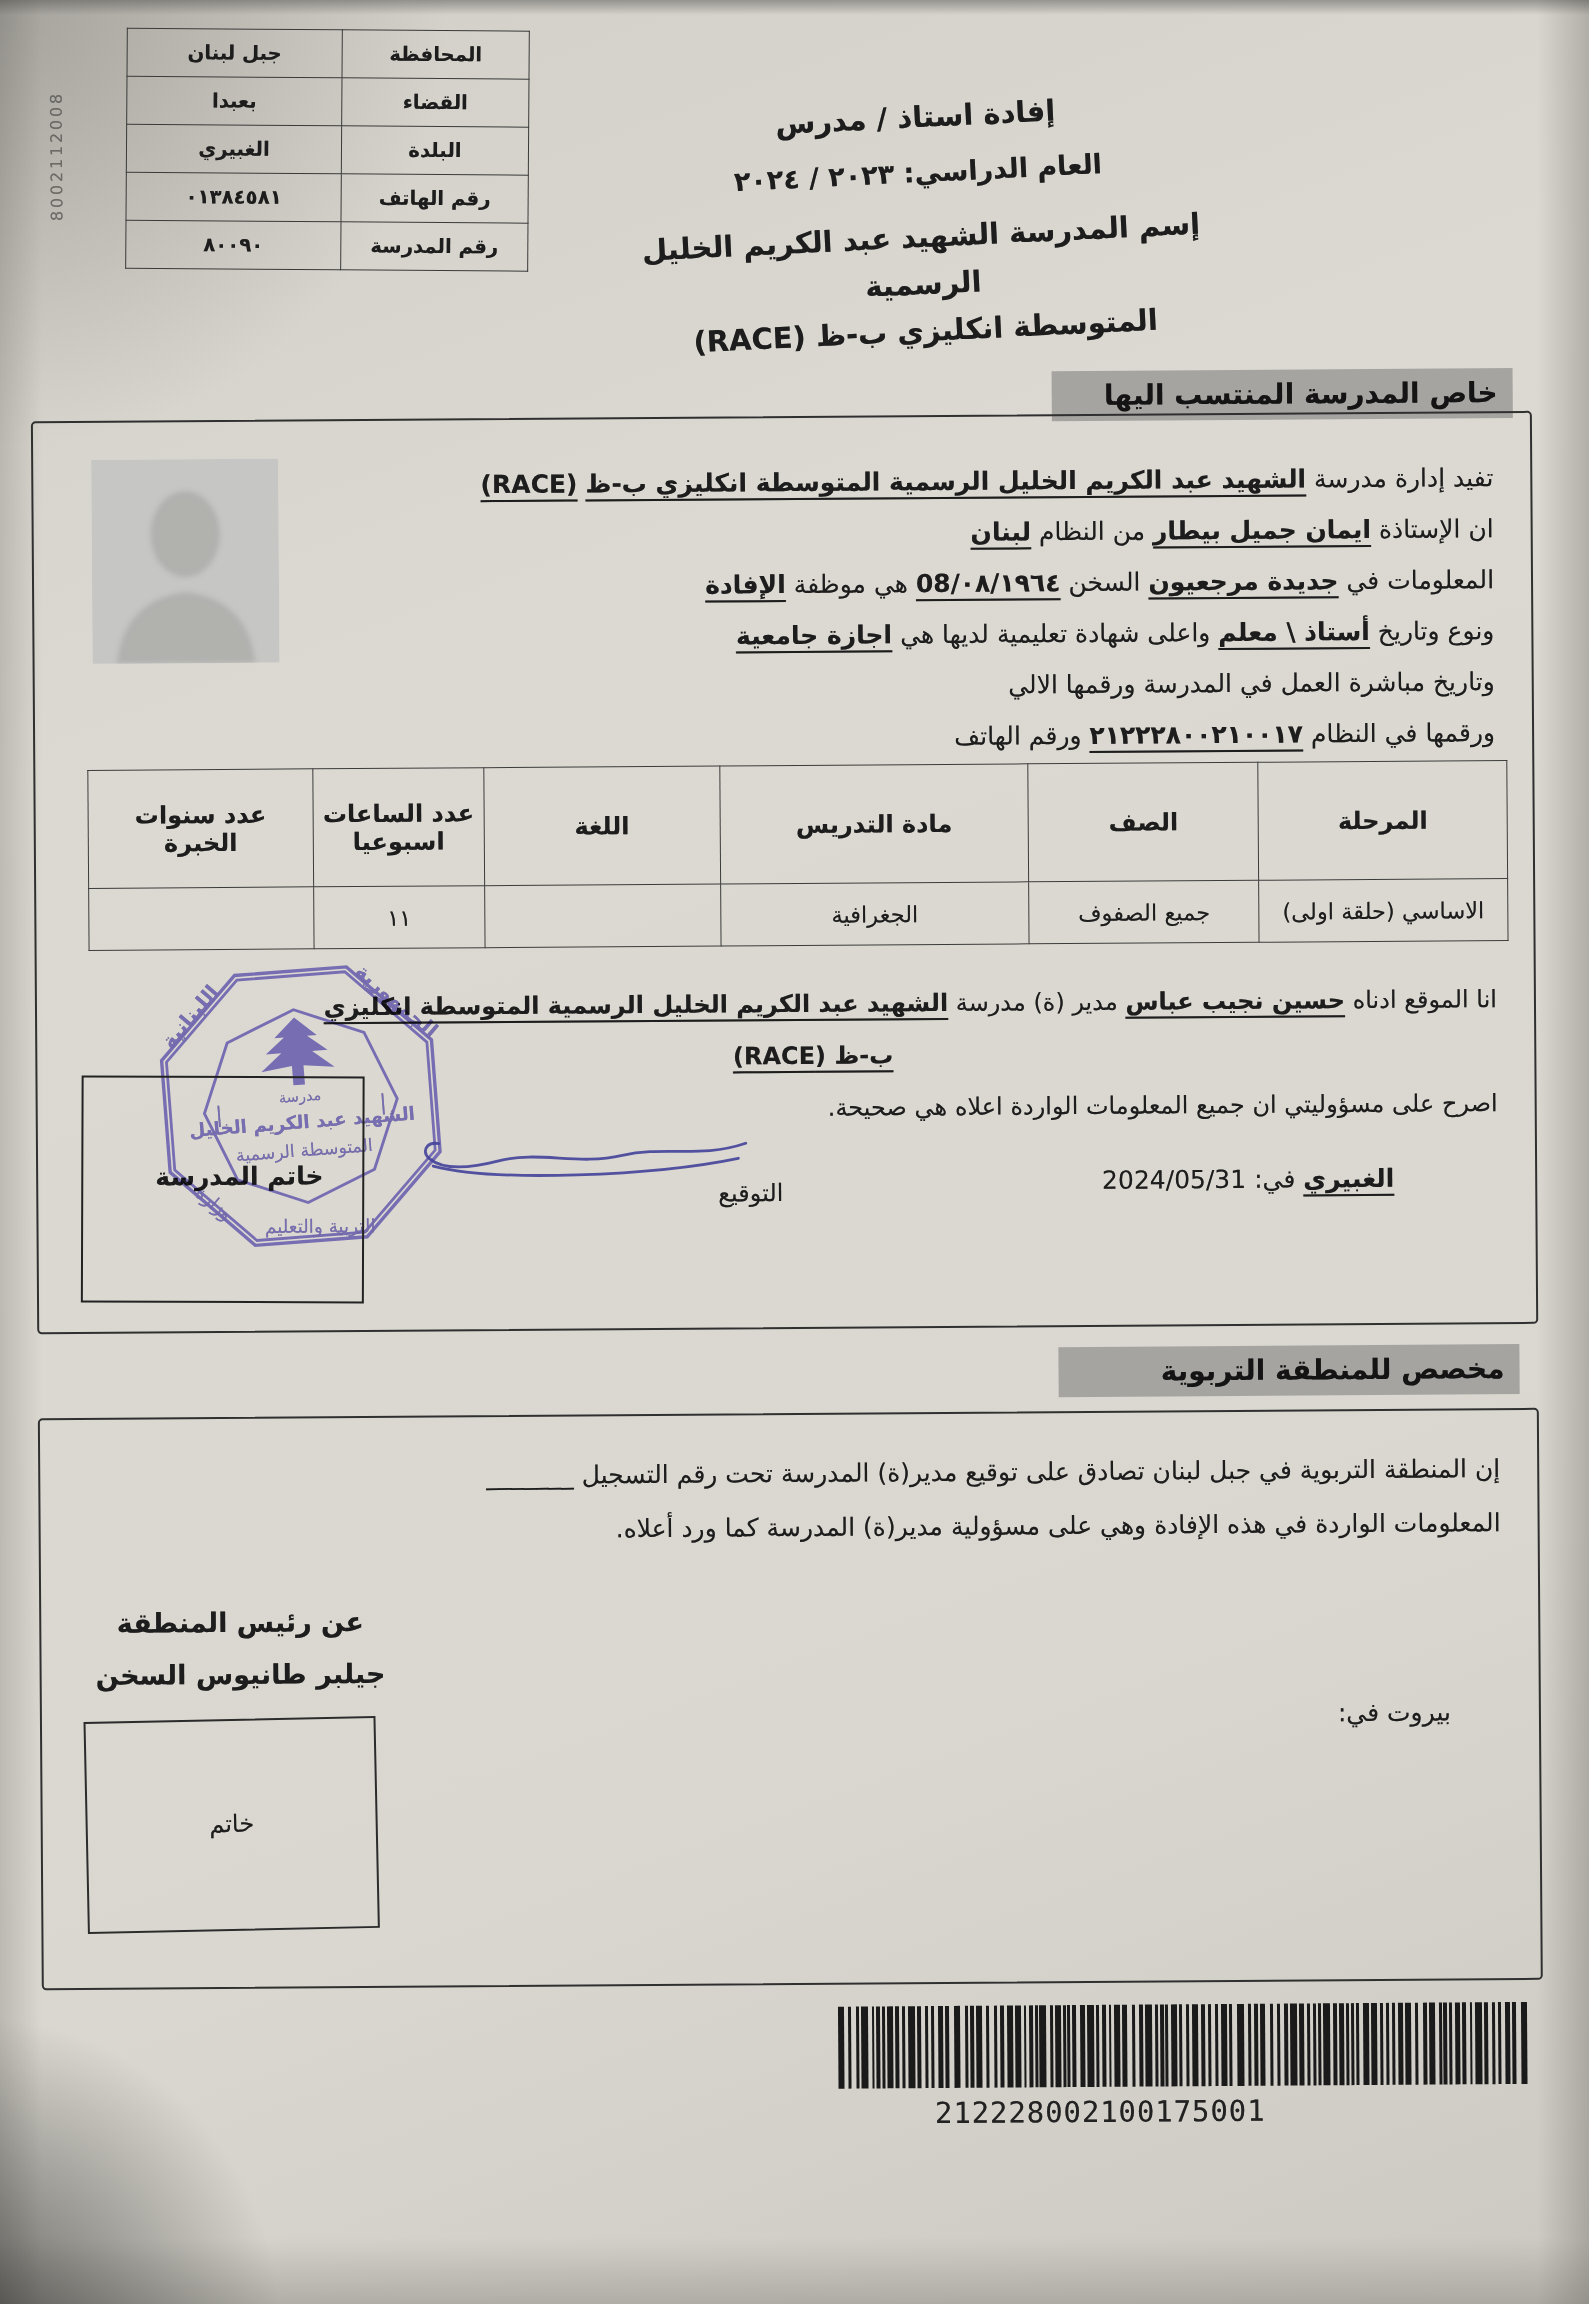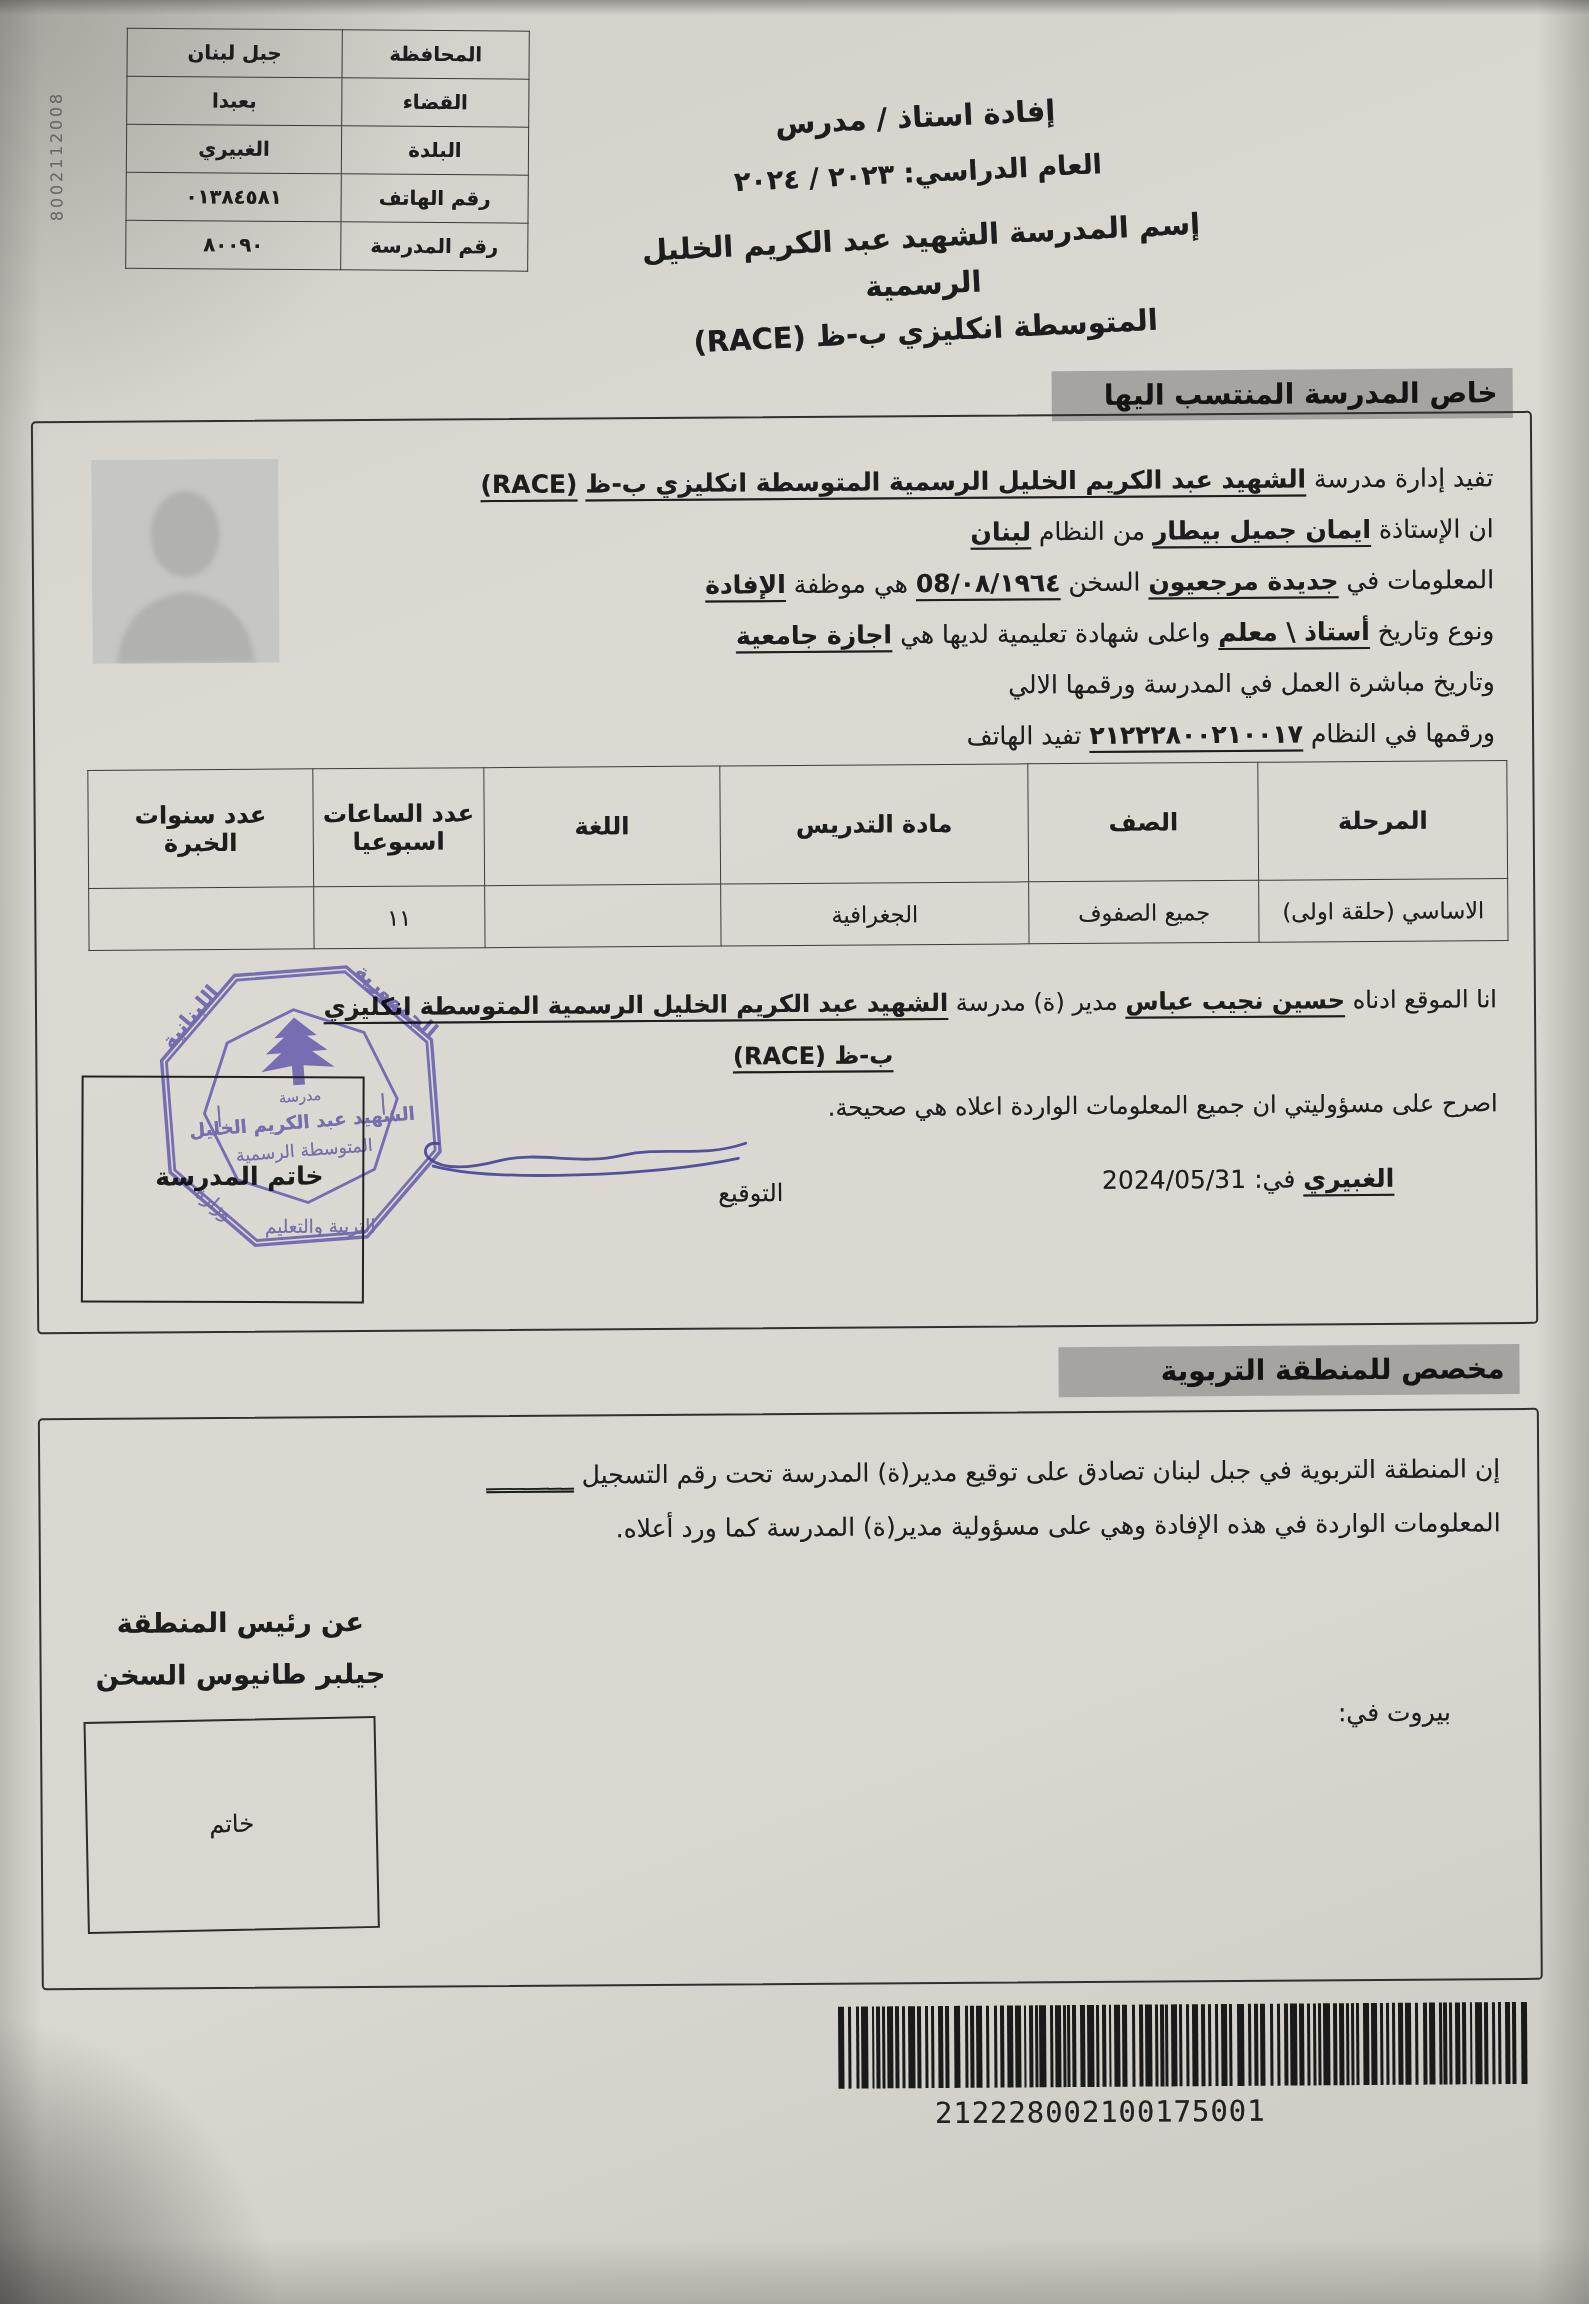--- a/index.html
+++ b/index.html
@@ -11,21 +11,21 @@
       radial-gradient(circle at 0% 0%, rgba(80,78,74,.35), transparent 16%),
       linear-gradient(to bottom, rgba(45,45,42,.38), transparent 15px),
       linear-gradient(to top, rgba(110,108,102,.35), transparent 66px),
       linear-gradient(to left, rgba(110,108,102,.38), transparent 52px),
       linear-gradient(to right, rgba(110,108,102,.28), transparent 42px),
       linear-gradient(160deg, #d2cfc8 0%, #dcd9d2 28%, #dad7d0 72%, #ccc9c2 100%);
   }
   .content { position:absolute; inset:0; transform:rotate(-0.4deg); color:#1d1d1d;
              text-shadow:0 0 0.5px rgba(20,20,20,.45); }
   .bu { font-weight:bold; text-decoration:underline; text-decoration-thickness:1.9px; text-underline-offset:6.6px; }
-  .u  { text-decoration:underline; text-decoration-thickness:1.9px; text-underline-offset:6.6px;text-align:center; }
+  .u  { text-decoration-thickness:1.9px; text-underline-offset:6.6px;text-align:center; }
 
   
   .side-code { position:absolute; left:54px; top:86px; writing-mode:vertical-rl;
     transform:rotate(180deg); font-size:16px; letter-spacing:2.8px;
     color:rgba(105,103,99,.5); }
 
   
   .info-table { position:absolute; left:133px; top:26px; width:403px;
     border-collapse:collapse; direction:rtl; transform:rotate(.8deg); }
   .info-table td { border:1.9px solid #3a3a3a; height:48px; text-align:center;
@@ -149,21 +149,21 @@
         <path d="M26 218 Q34 150 100 142 Q166 150 174 218 Z"></path>
       </g>
     </svg>
 
     <div class="para1">
       <div><span>تفيد إدارة مدرسة </span><span class="bu">الشهيد عبد الكريم الخليل الرسمية المتوسطة انكليزي ب-ظ</span> <span class="bu">(RACE)</span></div>
       <div><span>ان الإستاذة </span><span class="bu">ايمان جميل بيطار</span><span> من النظام </span><span class="bu">لبنان</span></div>
       <div><span>المعلومات في </span><span class="bu">جديدة مرجعيون</span><span> السخن </span><span class="bu">08/٠٨/١٩٦٤</span><span> هي موظفة </span><span class="bu">الإفادة</span></div>
       <div><span>ونوع وتاريخ </span><span class="bu">أستاذ \ معلم</span><span> واعلى شهادة تعليمية لديها هي </span><span class="bu">اجازة جامعية</span></div>
       <div>وتاريخ مباشرة العمل في المدرسة ورقمها الالي</div>
-      <div><span>ورقمها في النظام </span><span class="bu">٢١٢٢٢٨٠٠٢١٠٠١٧</span><span> تفيد الهاتف</span></div>
+      <div><span>ورقمها في النظام </span><span class="bu">٢١٢٢٢٨٠٠٢١٠٠١٧</span><span> ورقم الهاتف</span></div>
     </div>
 
     <table class="ttable">
       <tbody>
           <tr>
         <th class="c-stage">المرحلة</th>
         <th class="c-class">الصف</th>
         <th class="c-subj">مادة التدريس</th>
         <th class="c-lang">اللغة</th>
         <th class="c-hours">عدد الساعات اسبوعيا</th>

